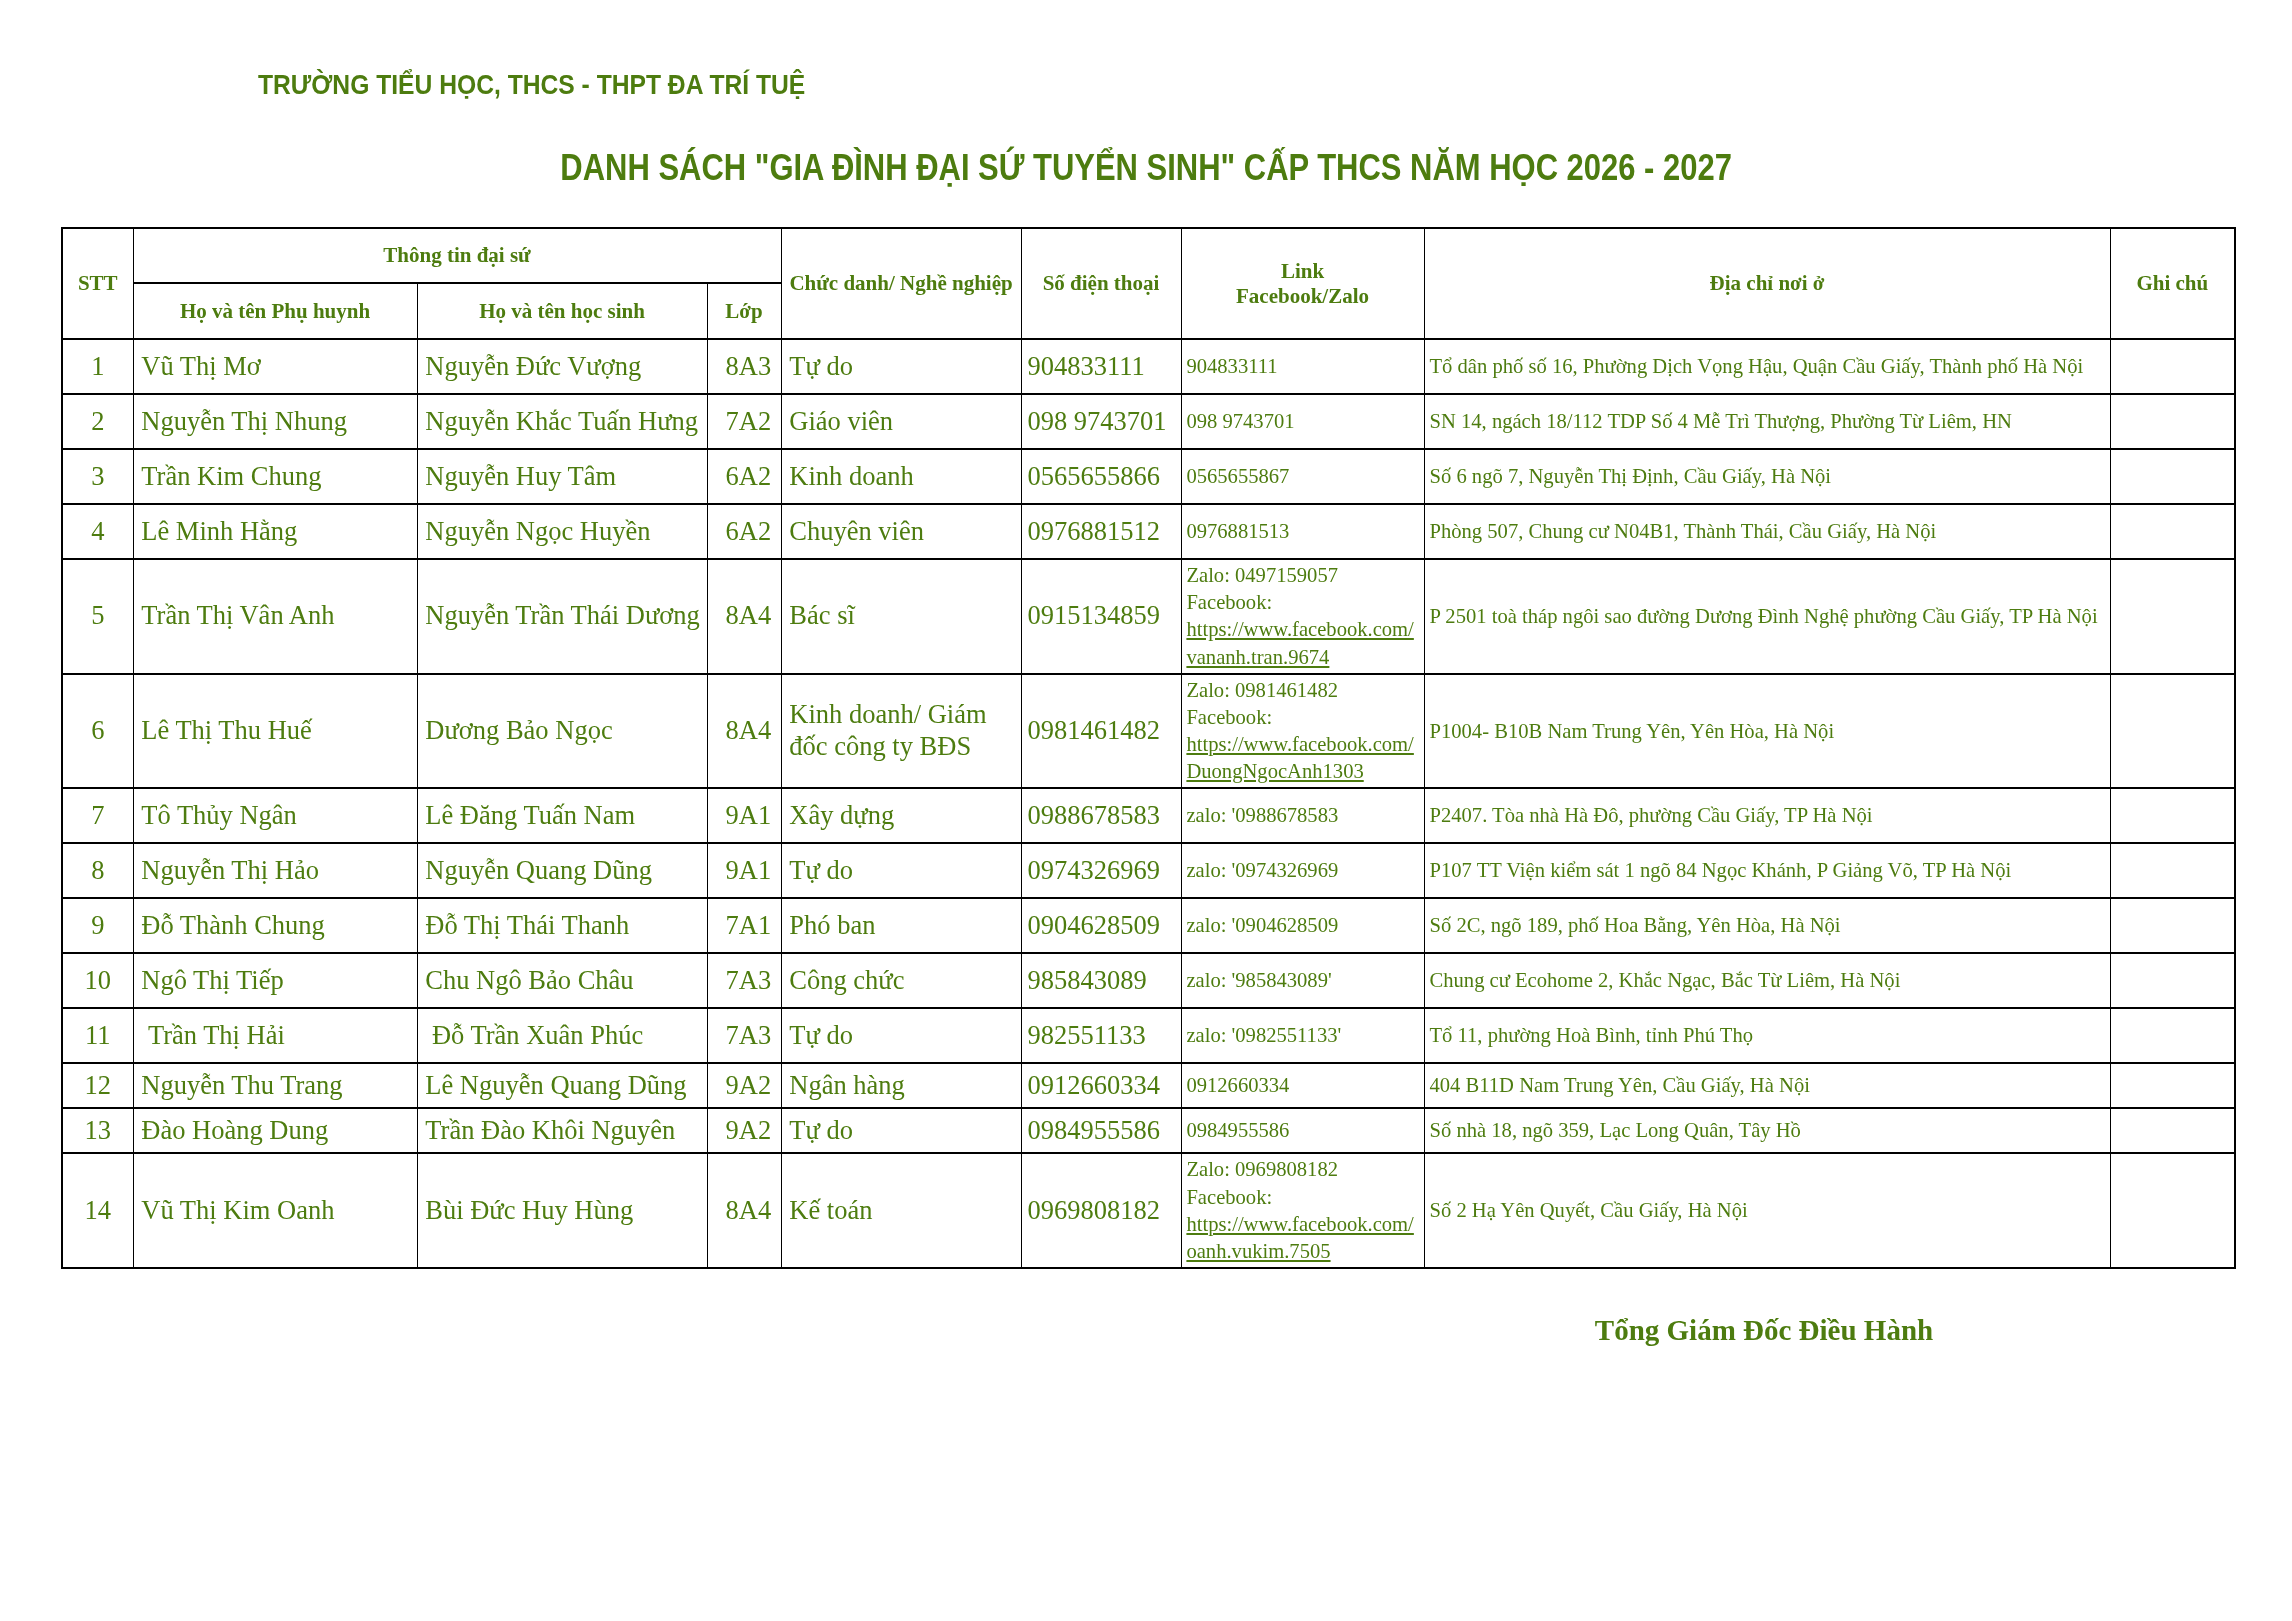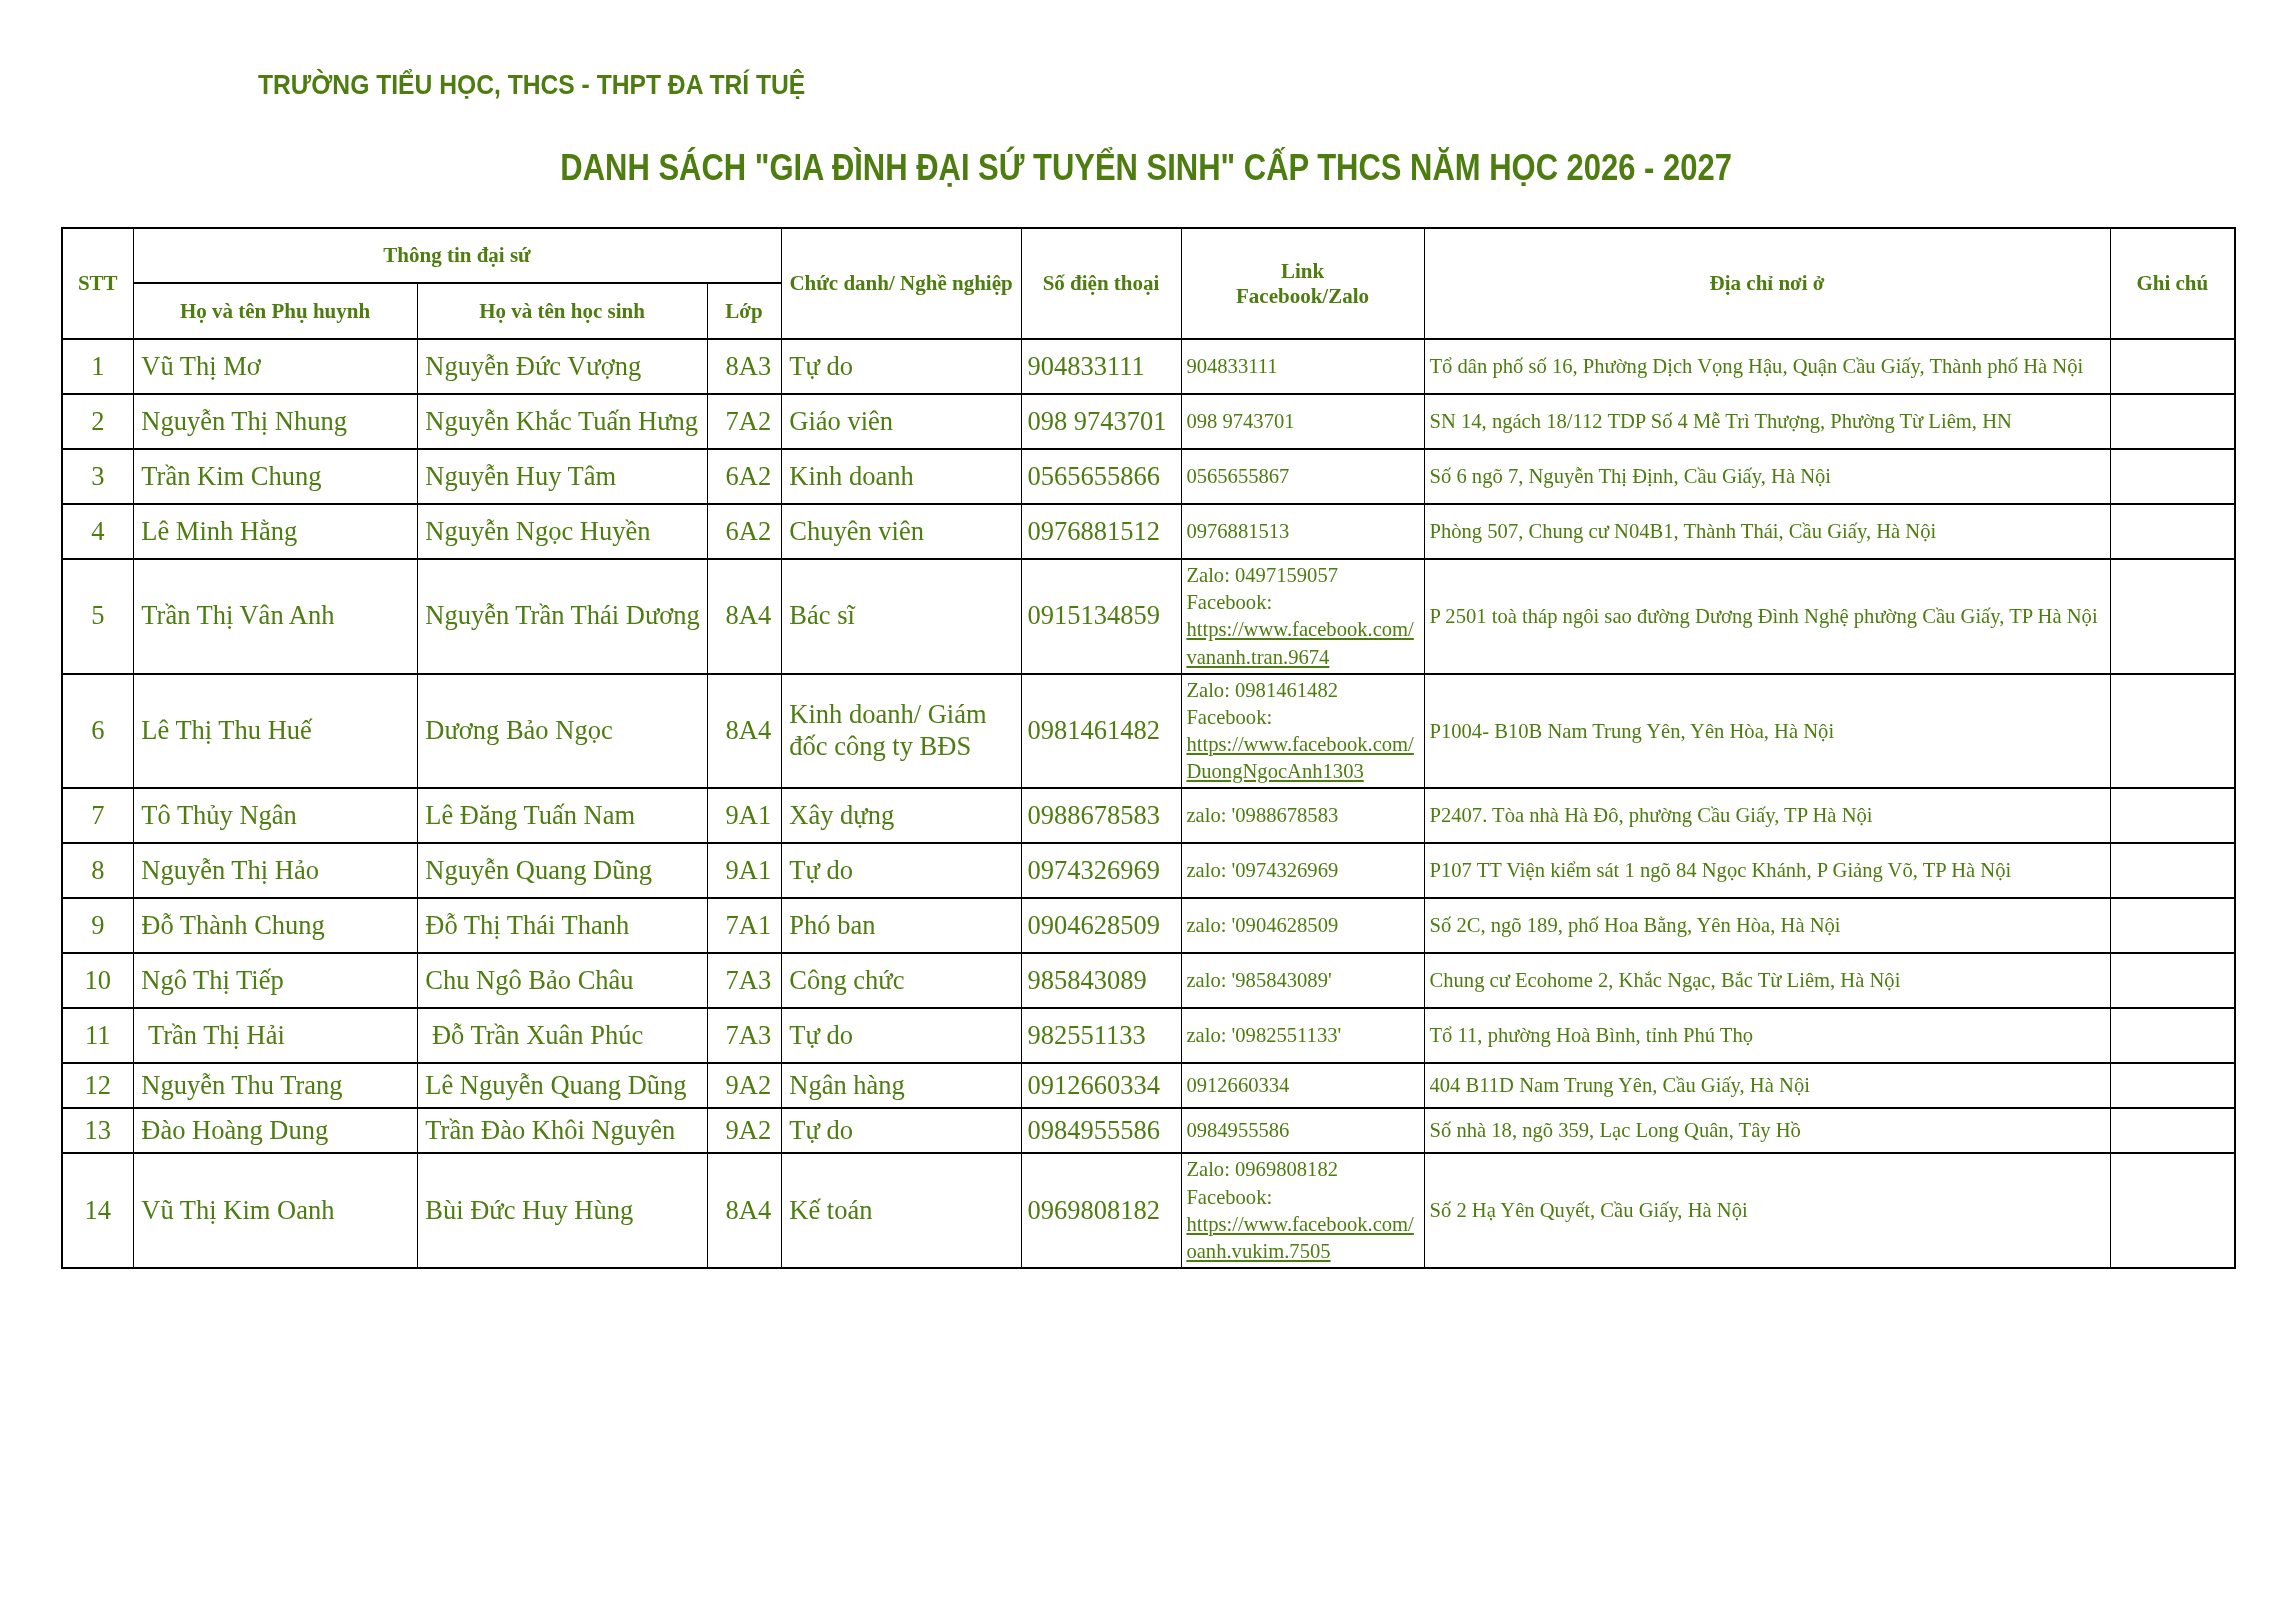--- a/index.html
+++ b/index.html
@@ -333,15 +333,16 @@
             <div>Zalo: 0969808182</div>
             <div>Facebook:</div>
             <div class="link-underline">https://www.facebook.com/oanh.vukim.7505</div>
           </td>
     <td class="c-address">Số 2 Hạ Yên Quyết, Cầu Giấy, Hà Nội</td>
     <td class="c-note"></td>
   </tr>
       </tbody>
   </table>
 
+  <div class="signer-title">Tổng Giám Đốc Điều Hành</div>
 
 </div>
 
 
 </body></html>

